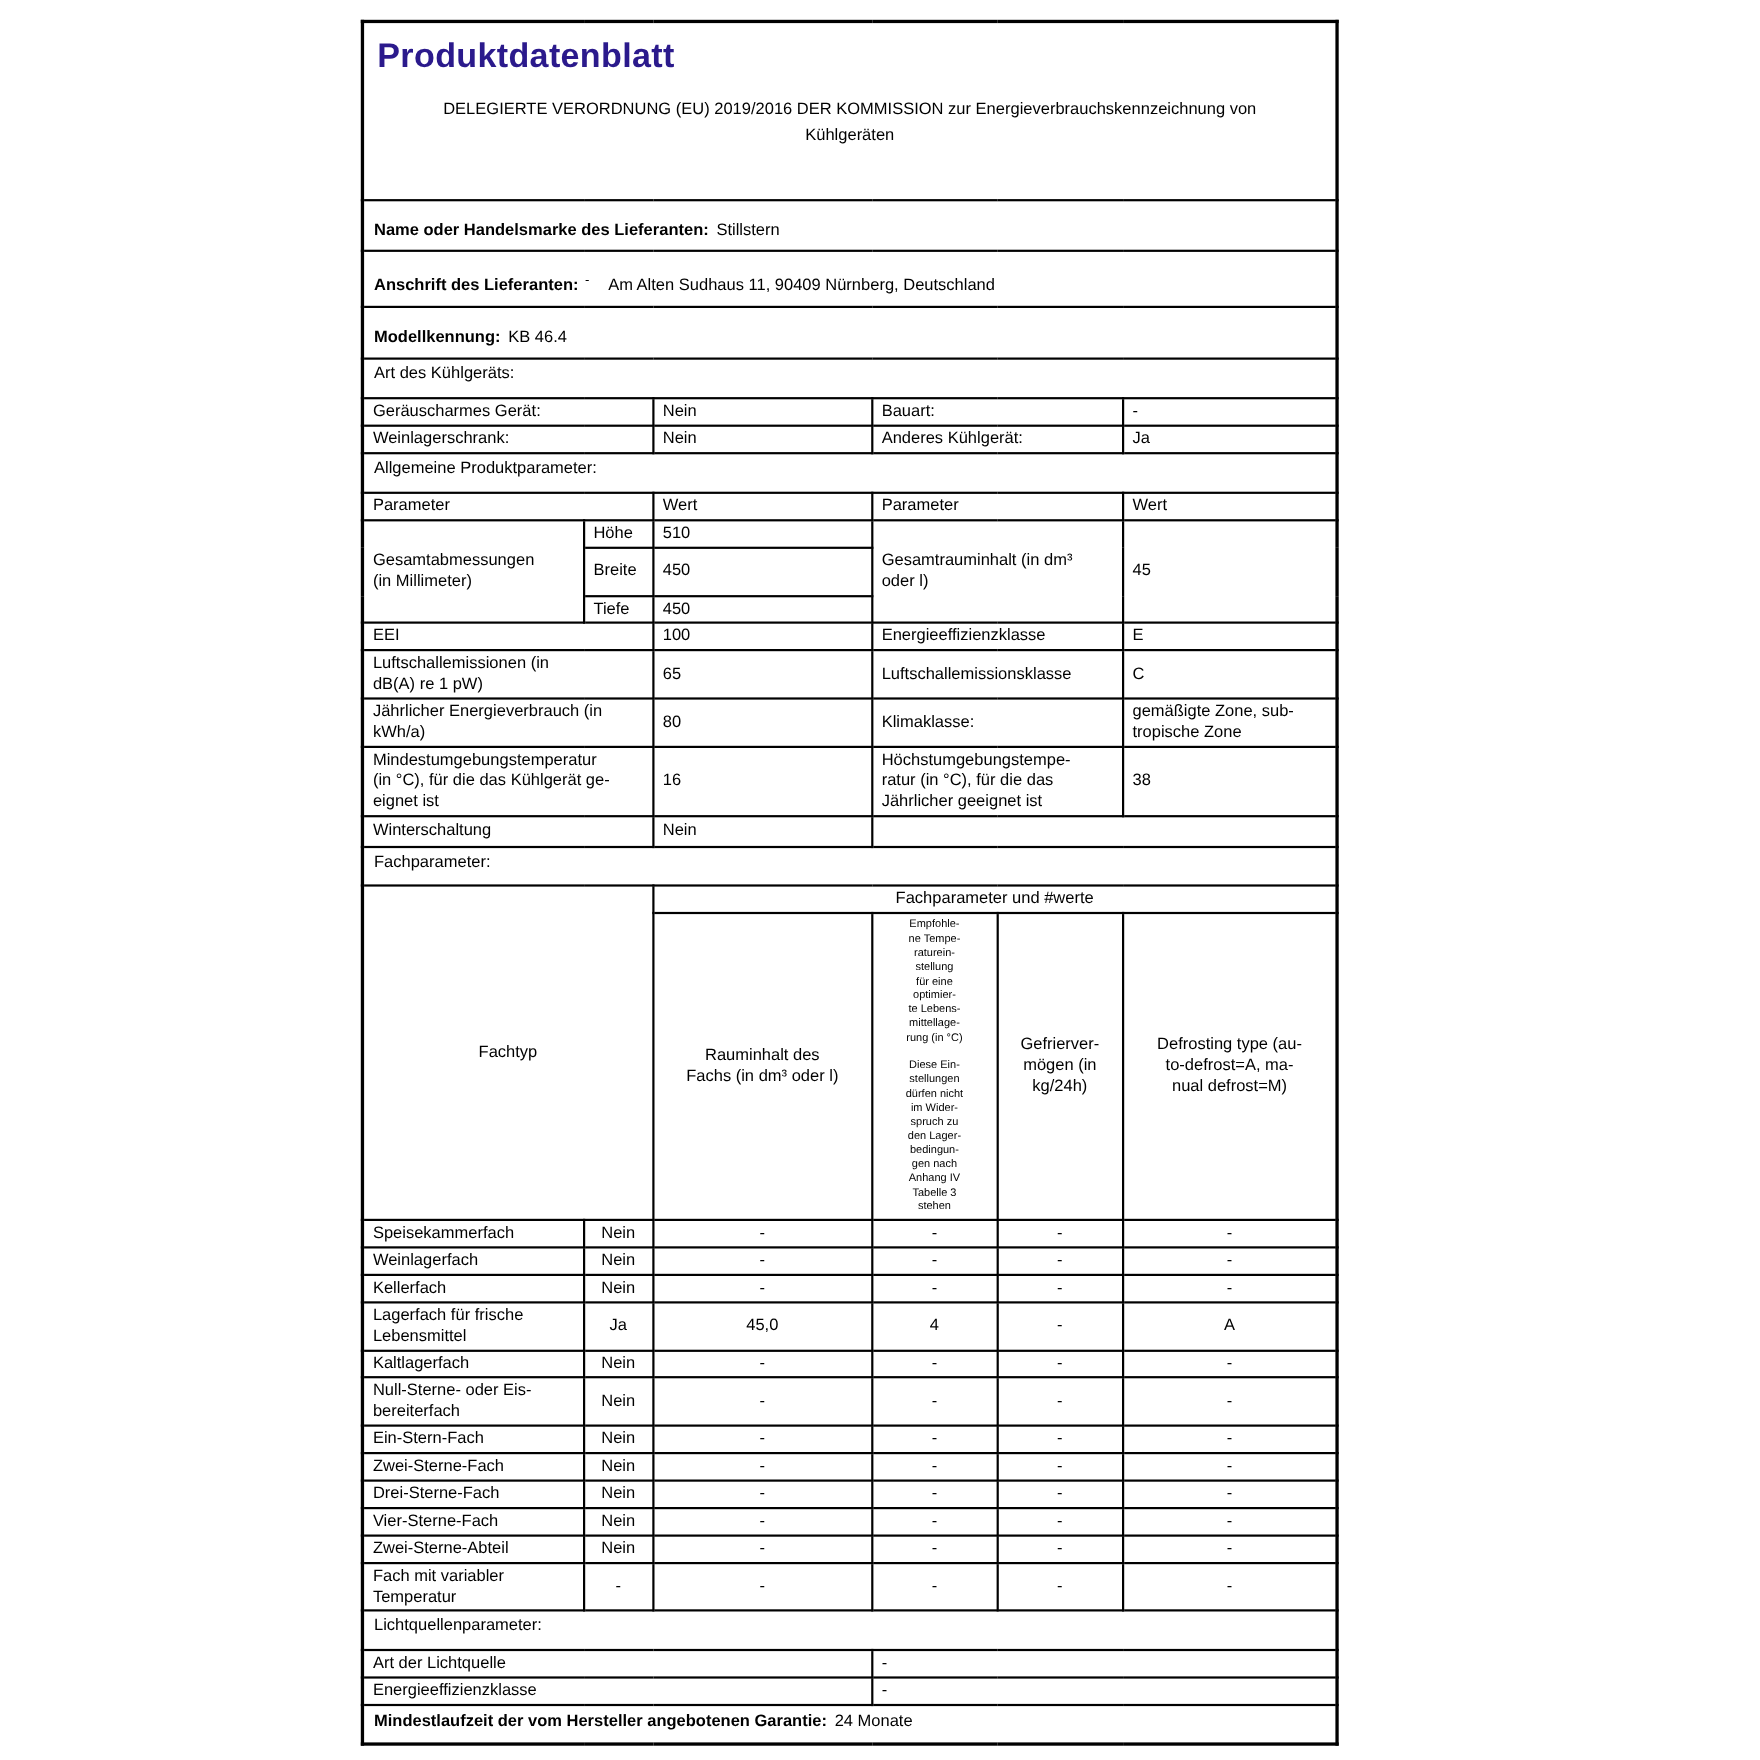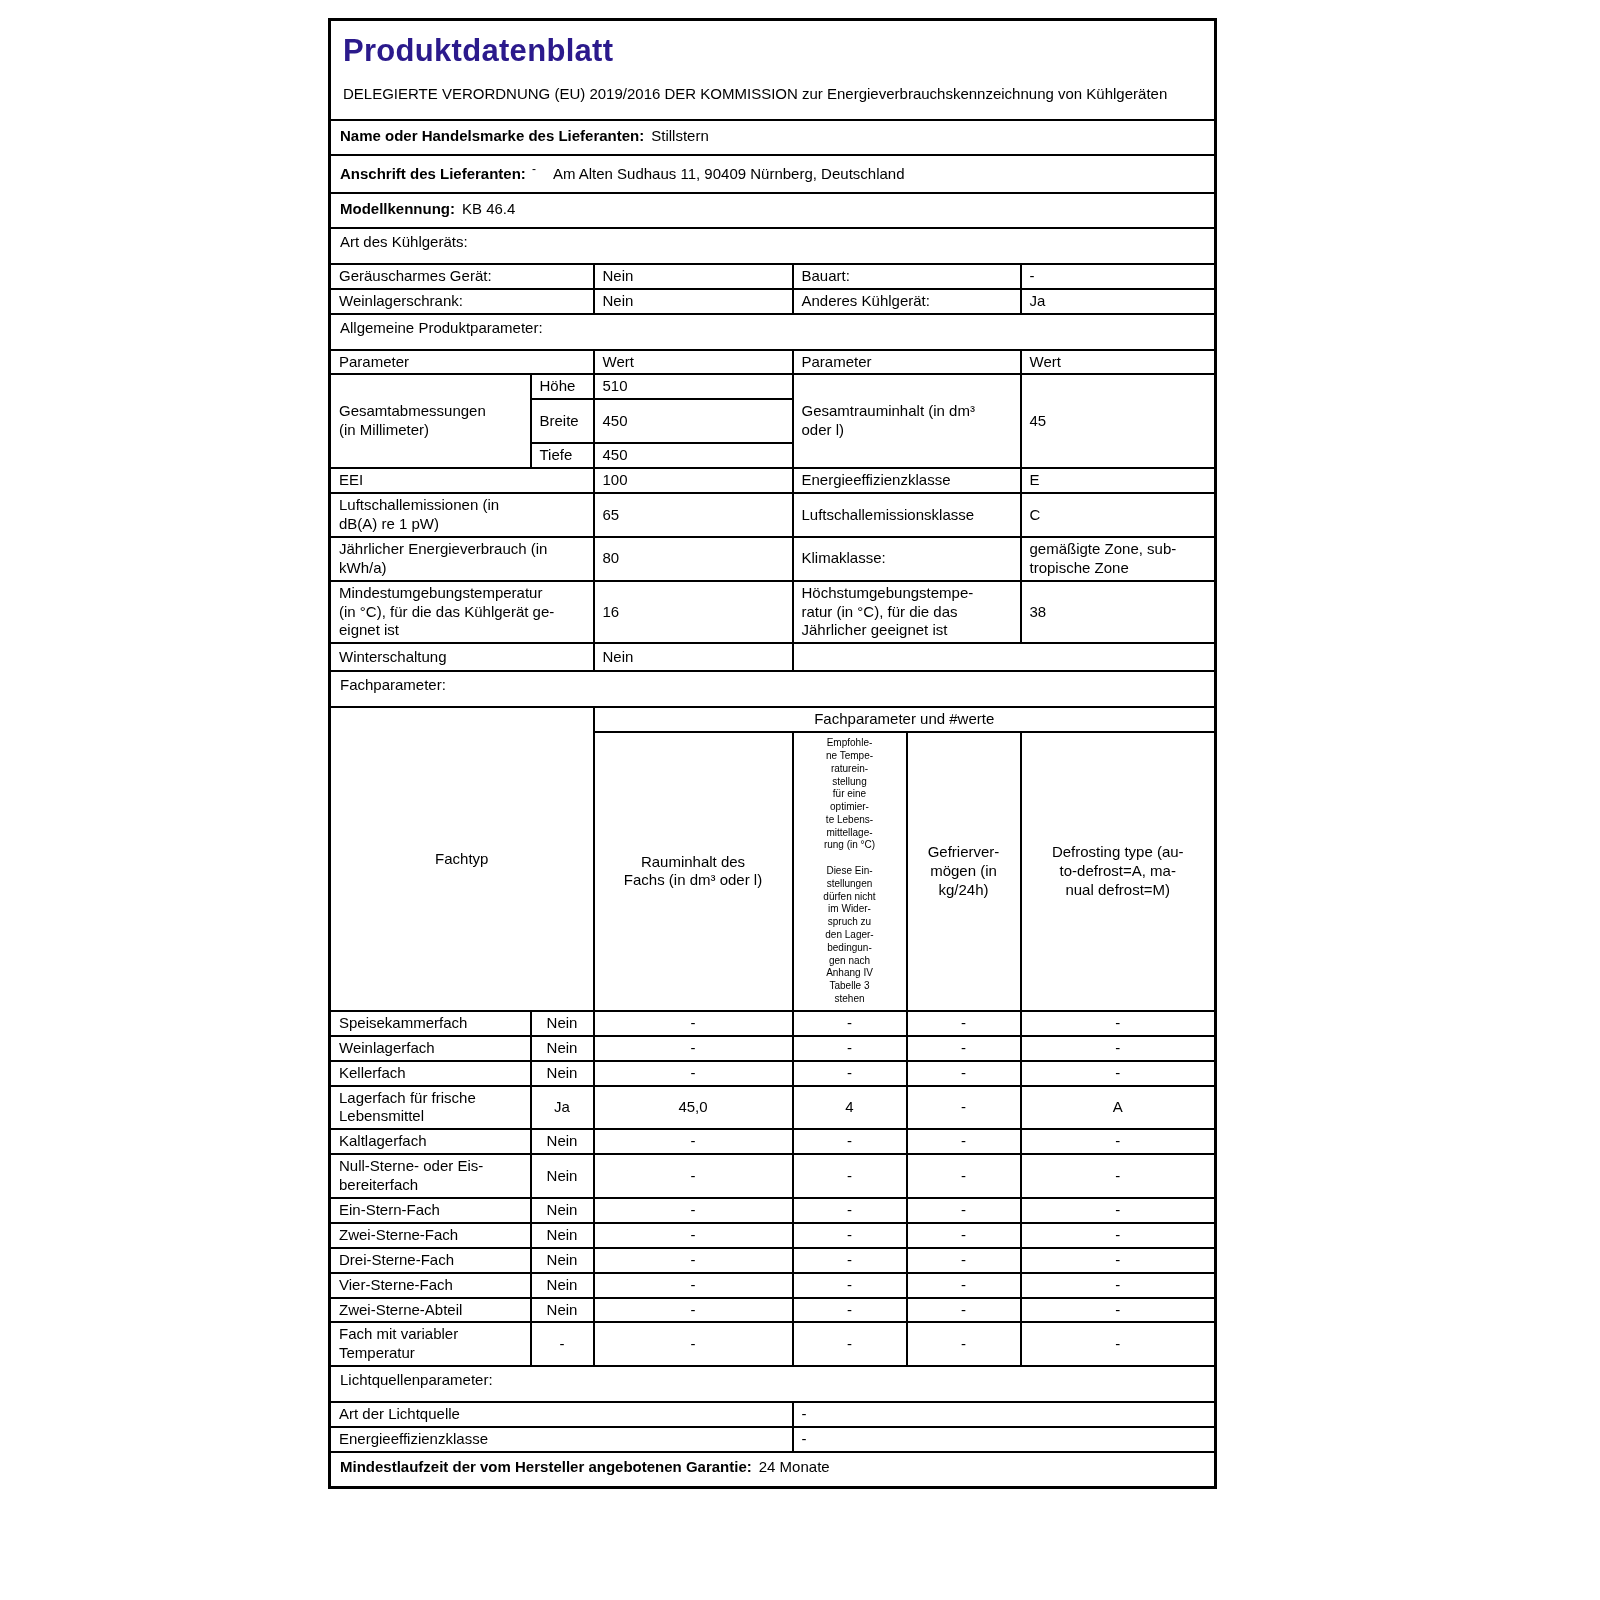--- a/index.html
+++ b/index.html
@@ -8,24 +8,24 @@
     font-family:"Liberation Sans", sans-serif;color:#000;
     position:relative;
   }
   .sheet{position:absolute;left:328px;top:18px;}
   table{border-collapse:collapse;table-layout:fixed;width:886px;border:3px solid #000;background:#fff;}
   td{border:2px solid #000;padding:2px 8px;font-size:15px;line-height:1.26;vertical-align:middle;overflow:hidden;}
   .b{font-weight:bold;}
   .pre{white-space:pre-line;}
   .ctr{text-align:center;}
   .heading-cell{font-weight:normal;padding:4px 9px 11px;}
-  .title-cell{padding:10px 12px 14px;}
+  .title-cell{padding:10px 12px 28px;}
   h1{margin:0 0 12px 0;font-size:31px;font-weight:bold;color:#2b1a8c;letter-spacing:.3px;}
-  .subtitle{margin:0;font-size:15px;line-height:1.55;}
-  .kv-cell{padding:6px 9px 8px;}
+  .subtitle{margin:18px;font-size:15px;line-height:1.55;text-align:center;}
+  .kv-cell{padding:18px 9px 8px;}
   .kv-val{margin-left:7px;}
   .addr-dash{vertical-align:super;font-size:12px;margin-left:6px;}
   .addr-val{margin-left:17px;}
   .tall-head td{padding:4px 6px;}
   .temp-head{font-size:10px;line-height:1.28;}
   .guarantee-cell{padding:5px 9px 9px;}
   .empty-cell{height:22px;}
 </style>
 </head>
 <body>

